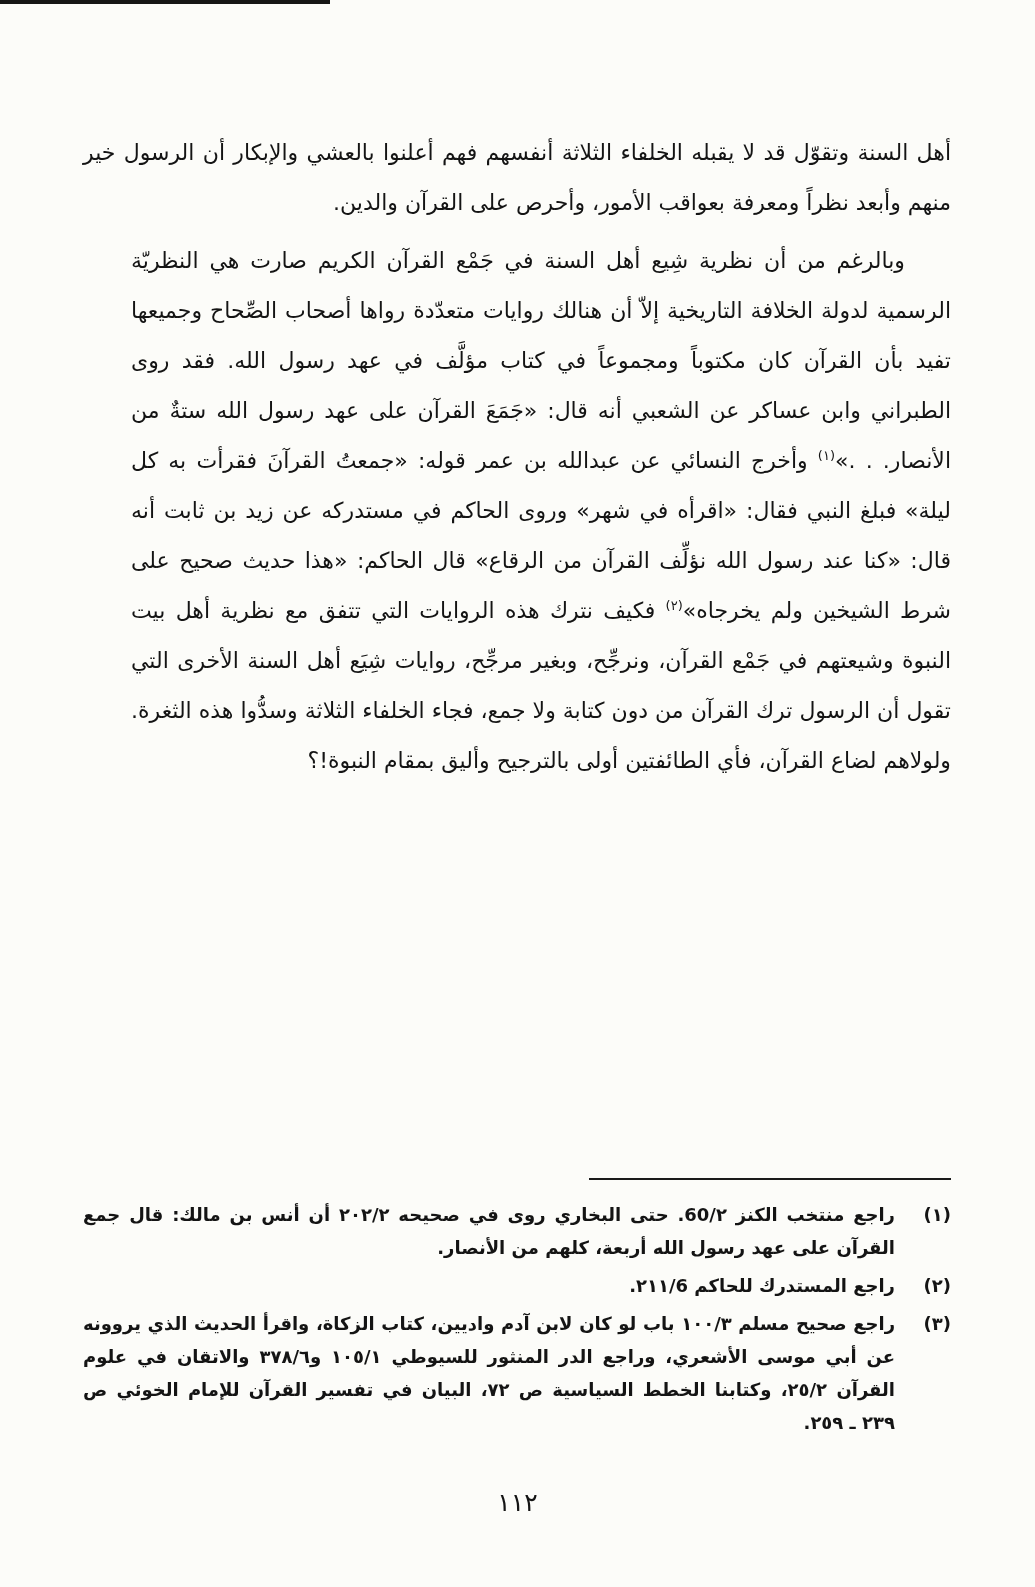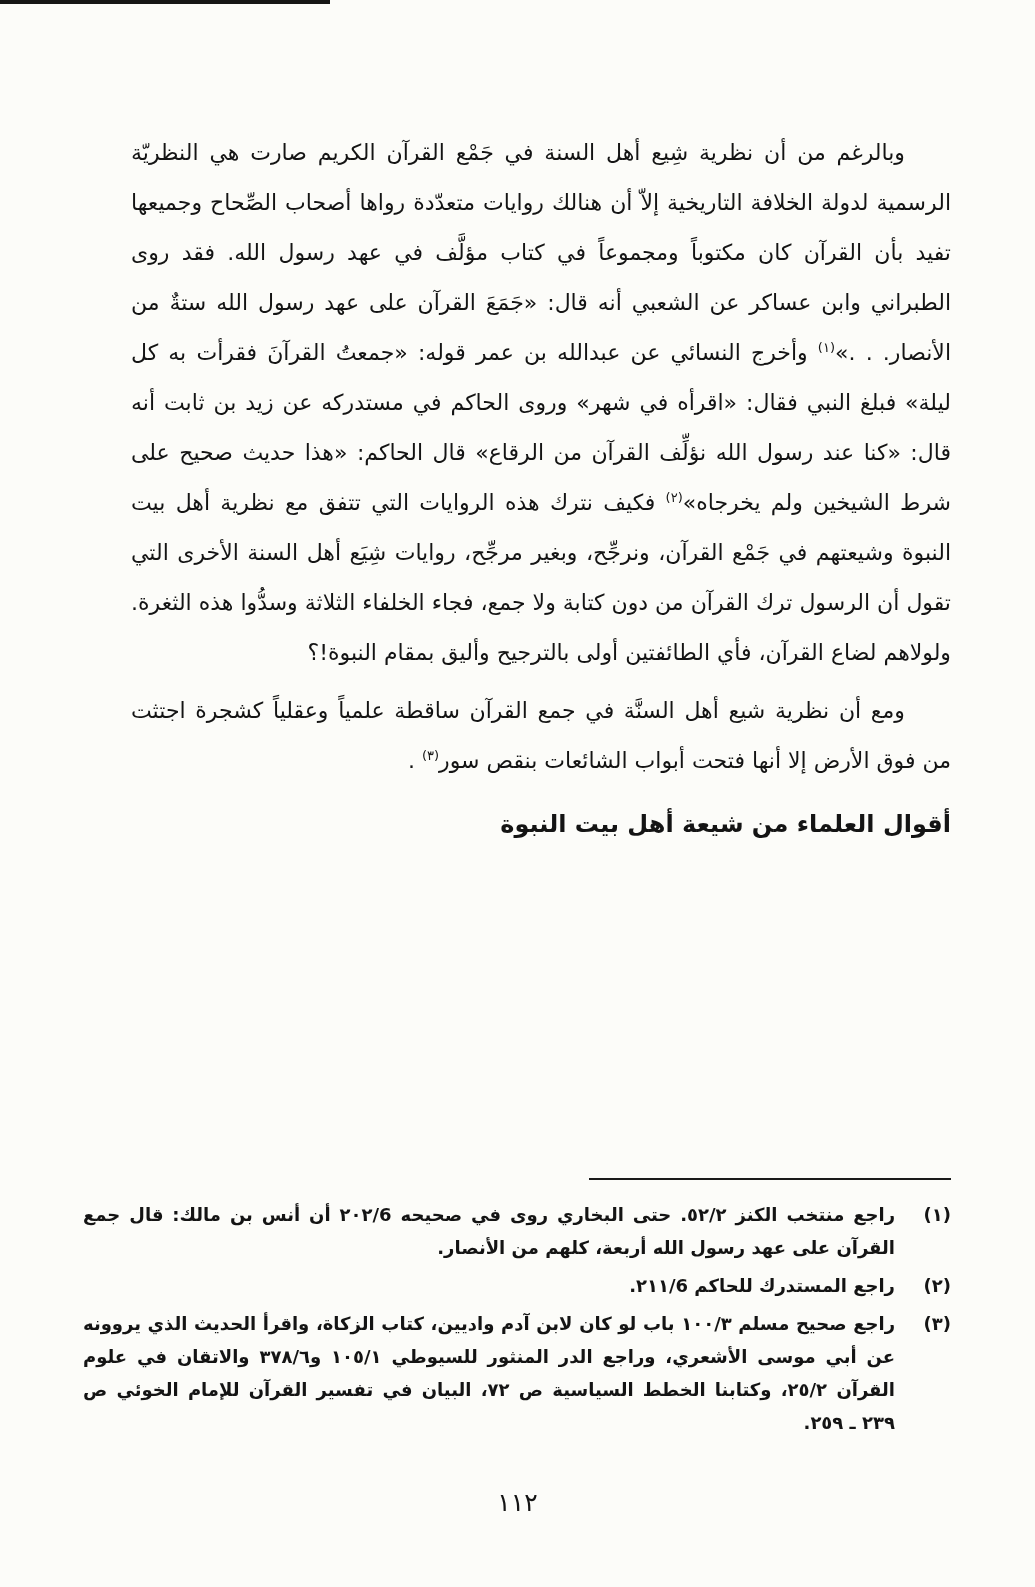--- a/index.html
+++ b/index.html
@@ -83,37 +83,36 @@
     letter-spacing: 2px;
   }
 </style>
 </head>
 <body>
 
 <div class="scan-mark"></div>
 
 <main class="content">
 
+  <p class="body-par">أهل السنة وتقوّل قد لا يقبله الخلفاء الثلاثة أنفسهم فهم أعلنوا بالعشي والإبكار أن الرسول خير منهم وأبعد نظراً ومعرفة بعواقب الأمور، وأحرص على القرآن والدين.</p>
 
   <p class="body-par indent"><span>وبالرغم من أن نظرية شِيع أهل السنة في جَمْع القرآن الكريم صارت هي النظريّة الرسمية لدولة الخلافة التاريخية إلاّ أن هنالك روايات متعدّدة رواها أصحاب الصِّحاح وجميعها تفيد بأن القرآن كان مكتوباً ومجموعاً في كتاب مؤلَّف في عهد رسول الله. فقد روى الطبراني وابن عساكر عن الشعبي أنه قال: «جَمَعَ القرآن على عهد رسول الله ستةٌ من الأنصار. . .»</span><sup class="fn-ref">(١)</sup><span> وأخرج النسائي عن عبدالله بن عمر قوله: «جمعتُ القرآنَ فقرأت به كل ليلة» فبلغ النبي فقال: «اقرأه في شهر» وروى الحاكم في مستدركه عن زيد بن ثابت أنه قال: «كنا عند رسول الله نؤلِّف القرآن من الرقاع» قال الحاكم: «هذا حديث صحيح على شرط الشيخين ولم يخرجاه»</span><sup class="fn-ref">(٢)</sup><span> فكيف نترك هذه الروايات التي تتفق مع نظرية أهل بيت النبوة وشيعتهم في جَمْع القرآن، ونرجِّح، وبغير مرجِّح، روايات شِيَع أهل السنة الأخرى التي تقول أن الرسول ترك القرآن من دون كتابة ولا جمع، فجاء الخلفاء الثلاثة وسدُّوا هذه الثغرة. ولولاهم لضاع القرآن، فأي الطائفتين أولى بالترجيح وأليق بمقام النبوة!؟</span></p>
 
-  <p class="body-par indent"><span>ومع أن نظرية شيع أهل السنَّة في جمع القرآن ساقطة علمياً وعقلياً كشجرة اجتثت من فوق الأرض إلا أنها فتحت أبواب الشائعات بنقص سور</span><sup class="fn-ref">(٣)</sup><span> .</span></p>
 
-  <h2 class="section-heading">أقوال العلماء من شيعة أهل بيت النبوة</h2>
 
 
 </main>
 
 <section class="footnotes">
 
   <div class="fn-rule"></div>
 
   <div class="fn-row">
     <span class="fn-marker">(١)</span>
-    <div class="fn-text">راجع منتخب الكنز ٥٢/٢. حتى البخاري روى في صحيحه ٢٠٢/6 أن أنس بن مالك: قال جمع القرآن على عهد رسول الله أربعة، كلهم من الأنصار.</div>
+    <div class="fn-text">راجع منتخب الكنز 60/٢. حتى البخاري روى في صحيحه ٢٠٢/٢ أن أنس بن مالك: قال جمع القرآن على عهد رسول الله أربعة، كلهم من الأنصار.</div>
   </div>
 
   <div class="fn-row">
     <span class="fn-marker">(٢)</span>
     <div class="fn-text">راجع المستدرك للحاكم ٢١١/6.</div>
   </div>
 
   <div class="fn-row">
     <span class="fn-marker">(٣)</span>
     <div class="fn-text">راجع صحيح مسلم ١٠٠/٣ باب لو كان لابن آدم واديين، كتاب الزكاة، واقرأ الحديث الذي يروونه عن أبي موسى الأشعري، وراجع الدر المنثور للسيوطي ١٠٥/١ و٣٧٨/٦ والاتقان في علوم القرآن ٢٥/٢، وكتابنا الخطط السياسية ص ٧٢، البيان في تفسير القرآن للإمام الخوئي ص ٢٣٩ ـ ٢٥٩.</div>

